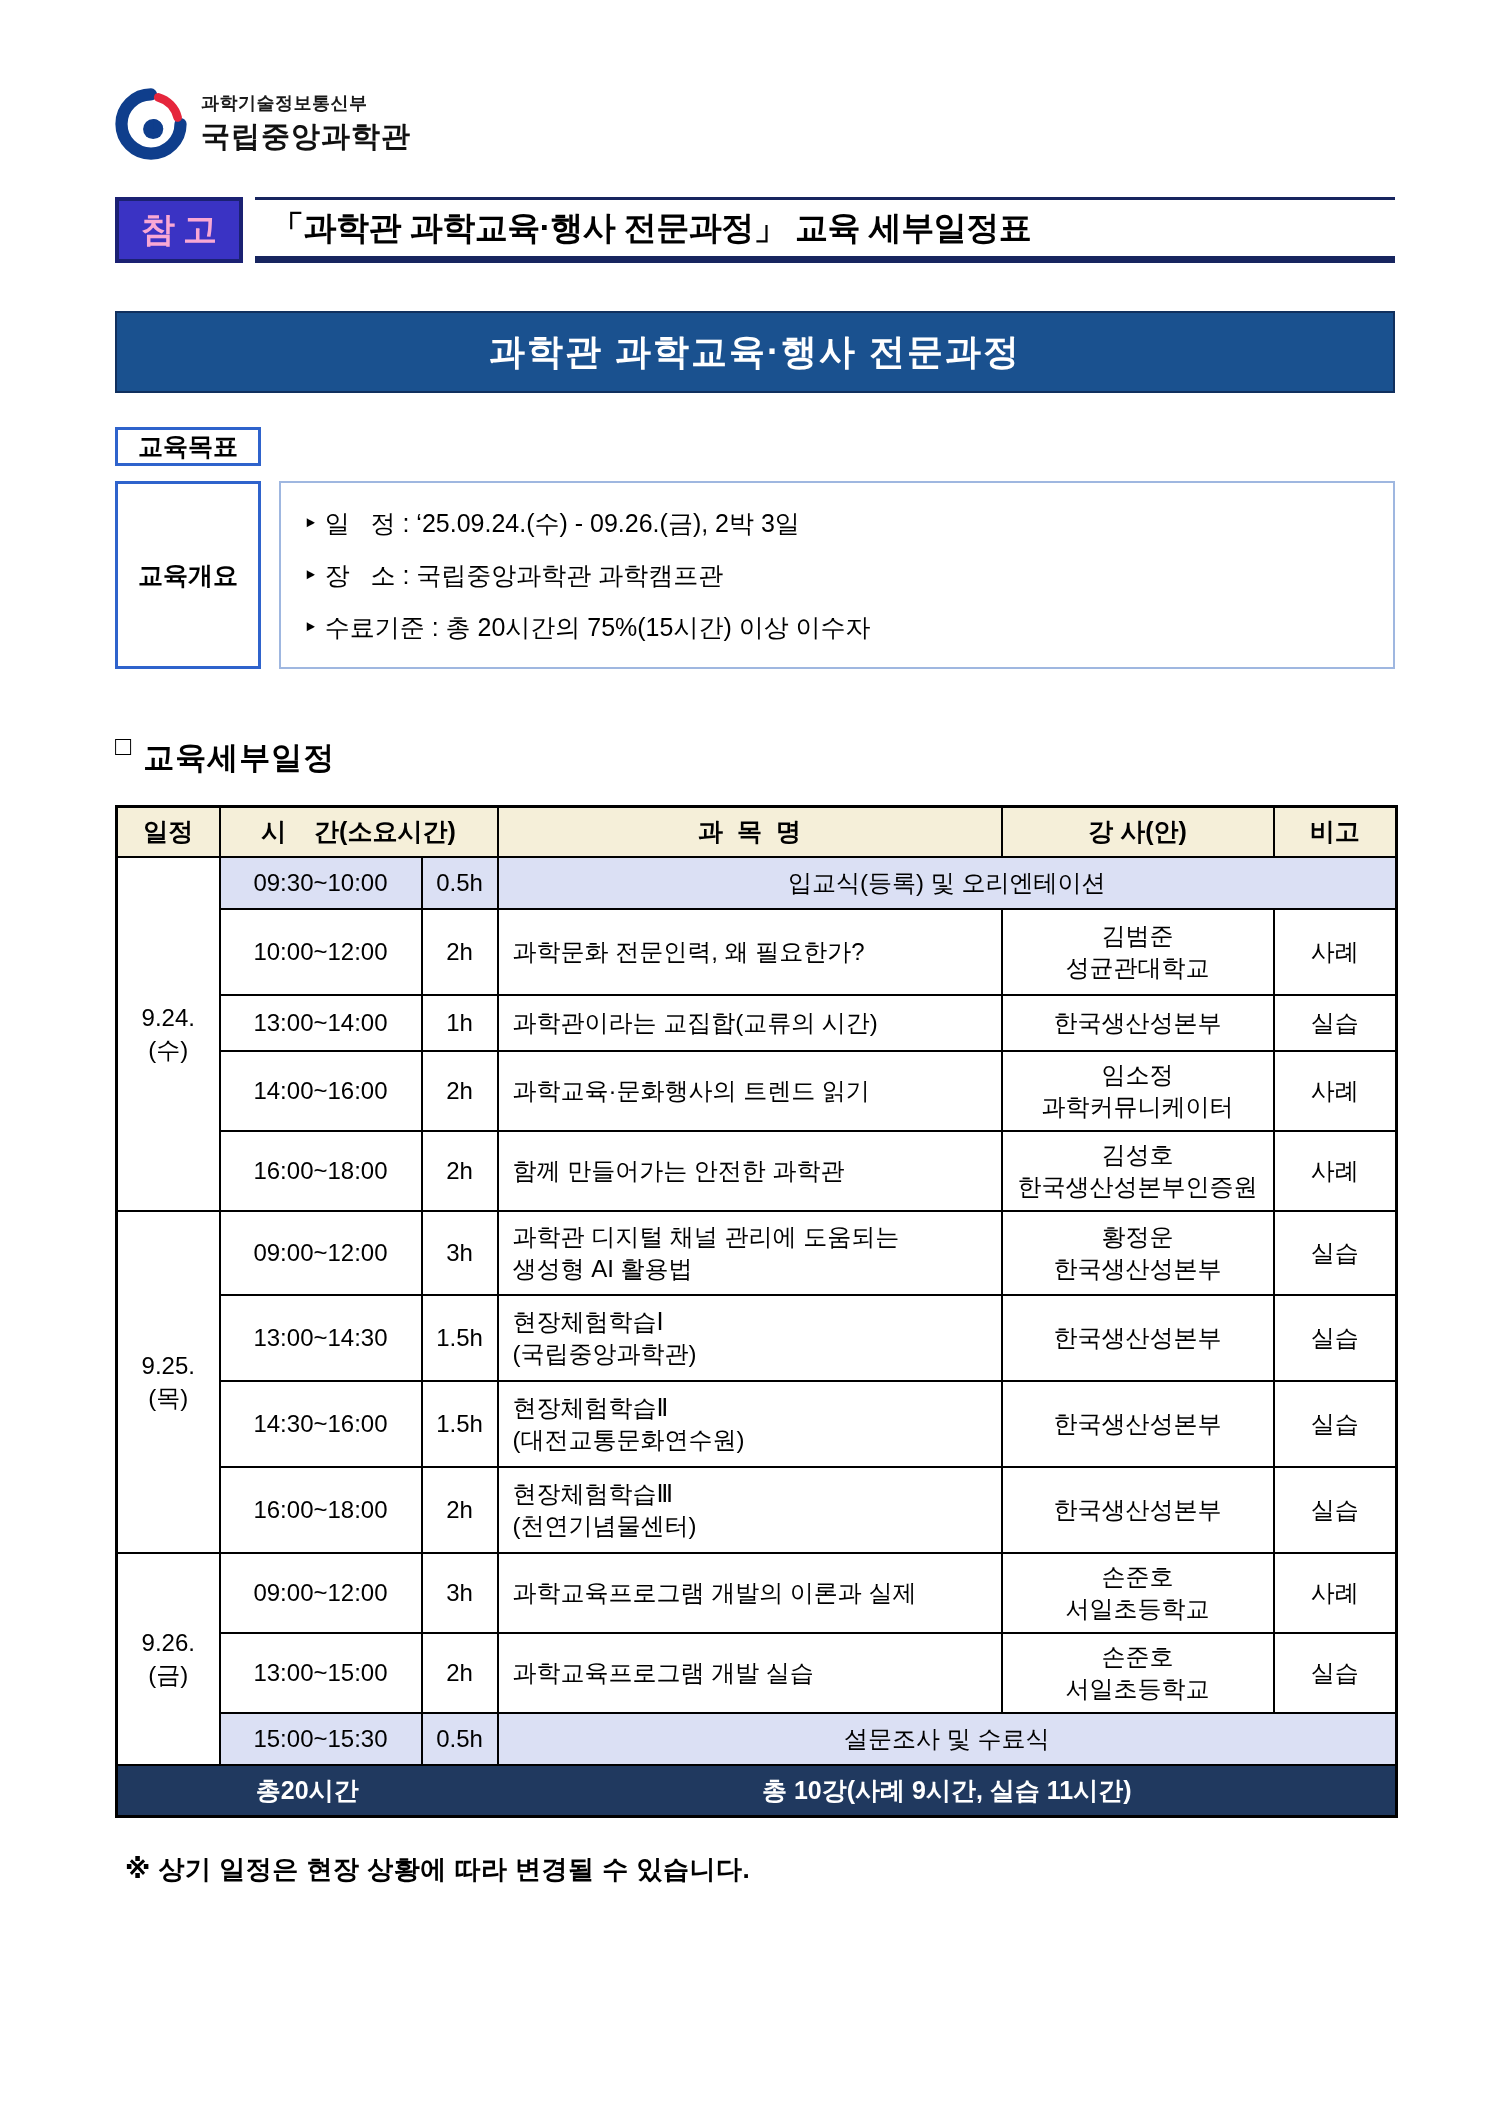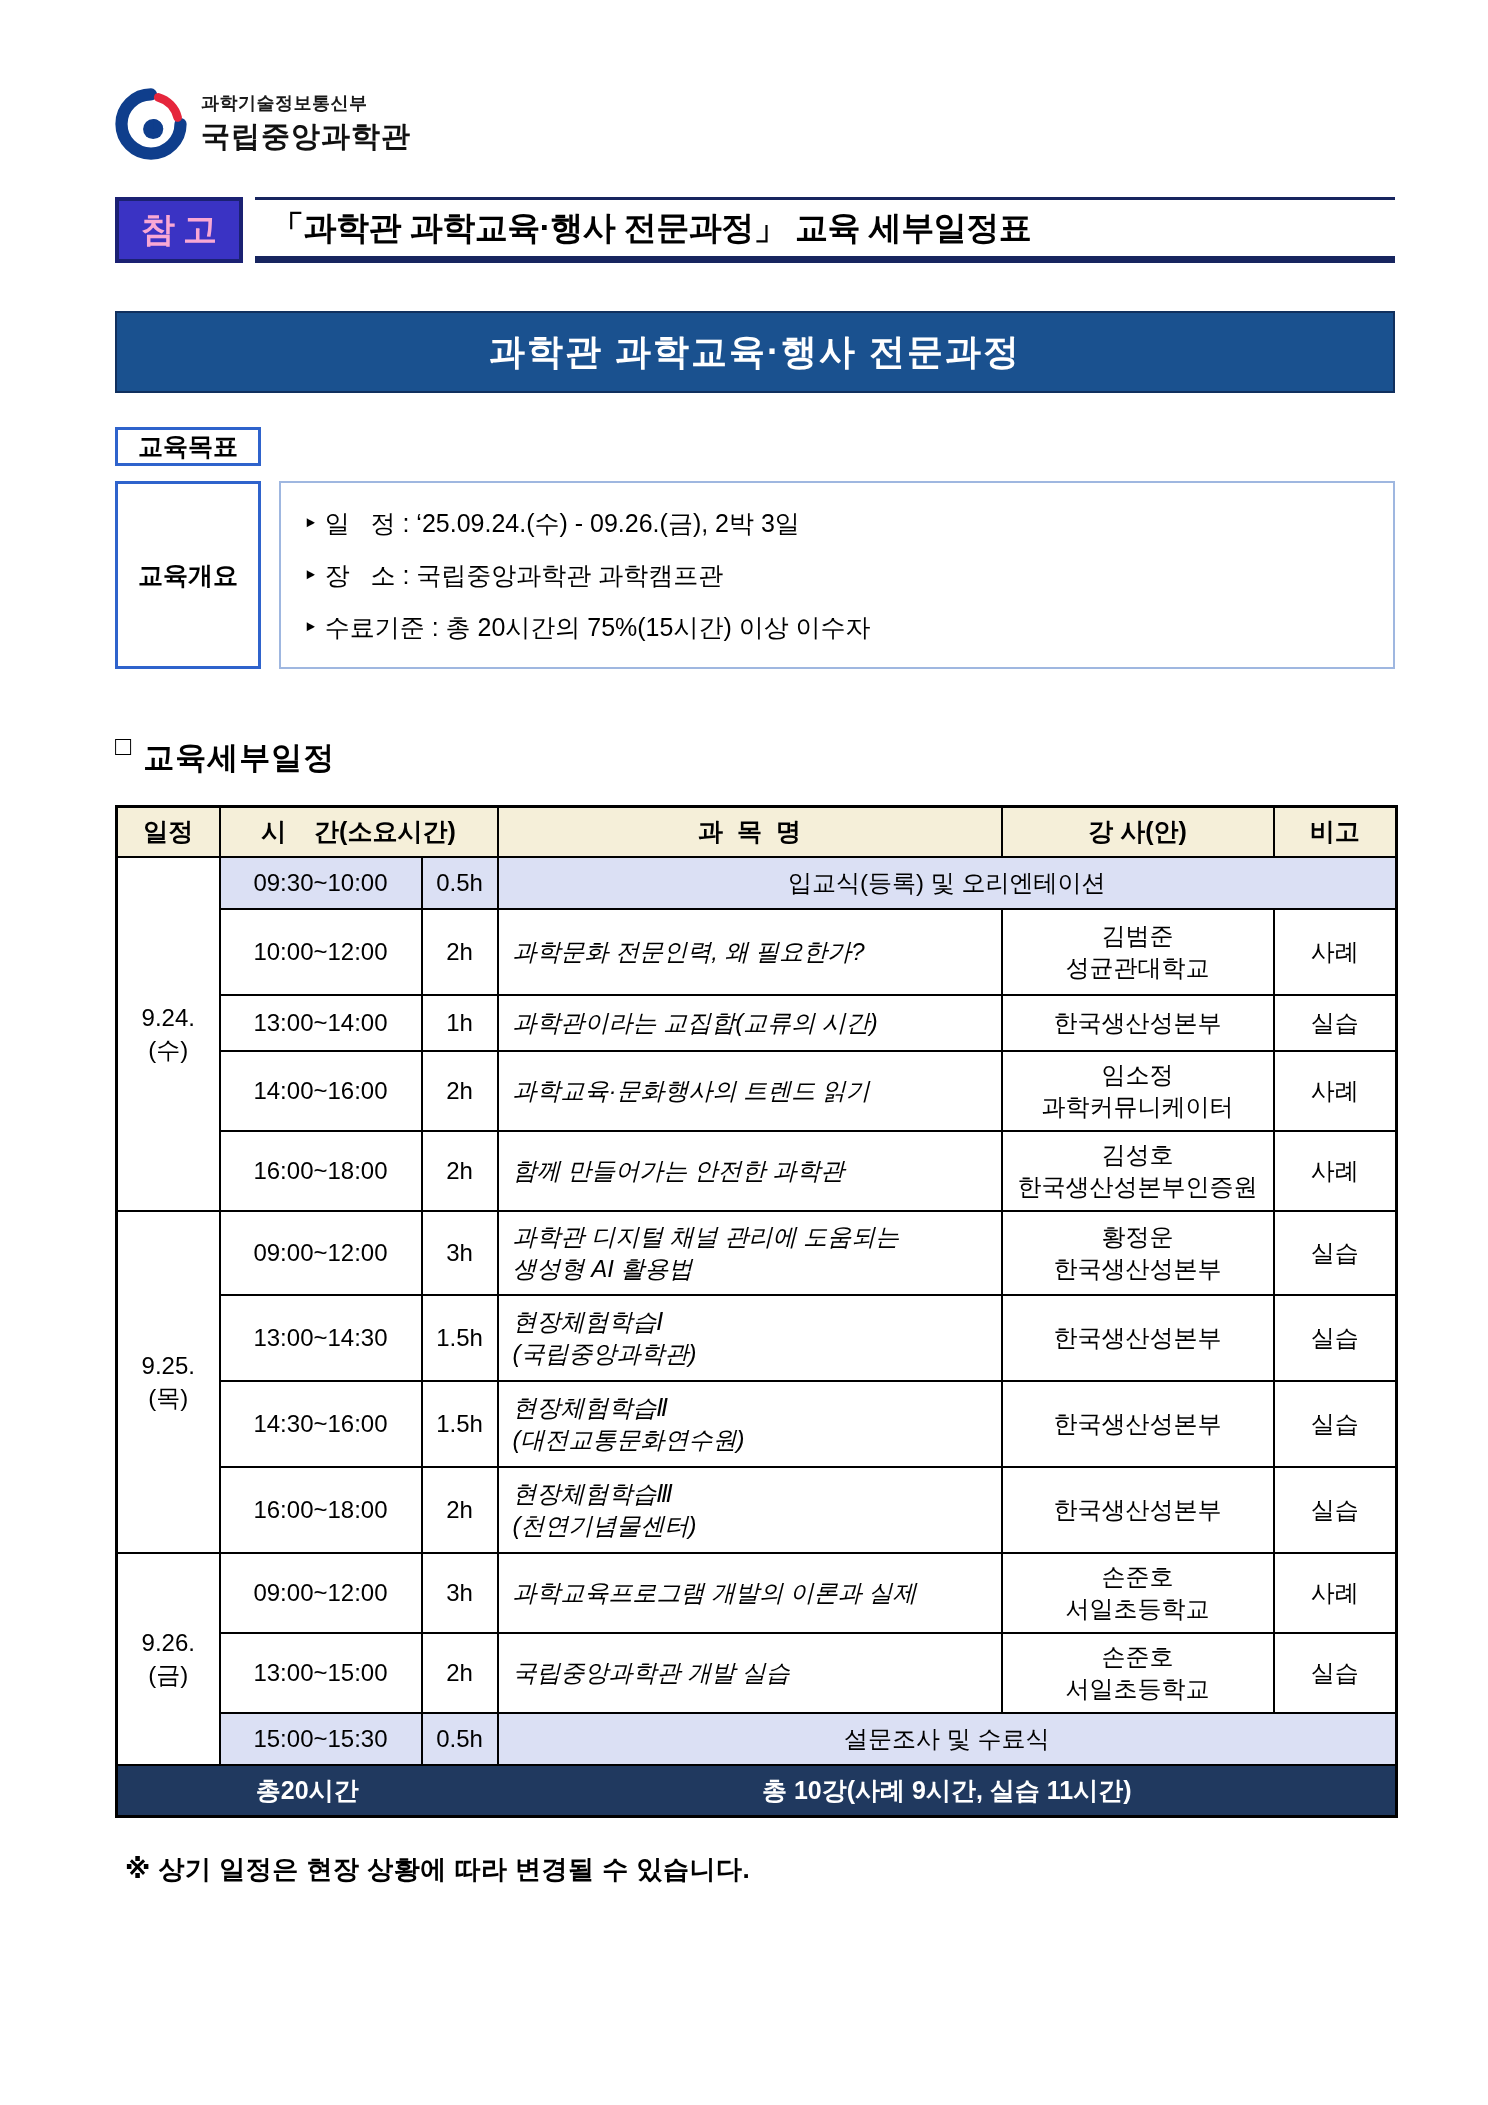--- a/index.html
+++ b/index.html
@@ -72,21 +72,21 @@
   .schedule th, .schedule td {
     border: 2px solid #000;
     text-align: center; vertical-align: middle;
     font-size: 24px; line-height: 1.32;
     white-space: pre-wrap; overflow: hidden;
   }
   .schedule th { background: #F5EFD9; font-size: 25px; font-weight: 700; }
   .col-date { width: 103px; } .col-time { width: 202px; } .col-dur { width: 76px; }
   .col-subj { width: 504px; } .col-lect { width: 272px; } .col-note { width: 123px; }
   .hl { background: #DBE0F4; }
-  td.subj { text-align: left; padding: 6px 10px 6px 14px; font-style: italic; }
+  td.subj { text-align: left; padding: 6px 10px 6px 14px; }
   td.merged { text-align: center; }
   .h50 { height: 50px; padding-left: 9px; } .h52 { height: 52px; } .h56 { height: 56px; }
   .h80 { height: 80px; } .h84 { height: 84px; } .h86 { height: 86px; }
   tr.tfooter td {
     background: #20395F; color: #fff; font-weight: 700;
     border-color: #20395F; height: 52px; font-size: 25px;
   }
   tr.tfooter td.right { border-left: 2px solid #fff; }
 
   
@@ -240,21 +240,21 @@
         <td>09:00~12:00</td>
         <td>3h</td>
         <td class="subj">과학교육프로그램 개발의 이론과 실제</td>
         <td>손준호
 서일초등학교</td>
         <td>사례</td>
       </tr>
       <tr class="h80">
         <td>13:00~15:00</td>
         <td>2h</td>
-        <td class="subj">국립중앙과학관 개발 실습</td>
+        <td class="subj">과학교육프로그램 개발 실습</td>
         <td>손준호
 서일초등학교</td>
         <td>실습</td>
       </tr>
       <tr class="h52">
         <td class="hl">15:00~15:30</td>
         <td class="hl">0.5h</td>
         <td class="hl merged" colspan="3">설문조사 및 수료식</td>
       </tr>
 

